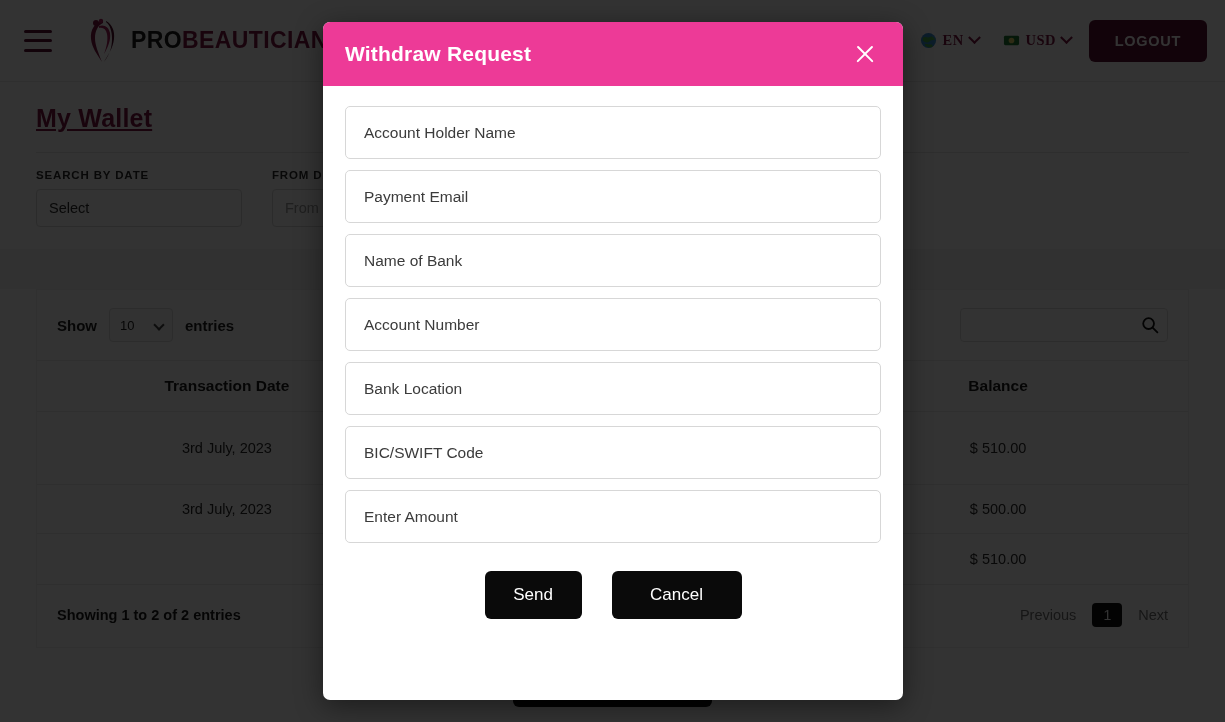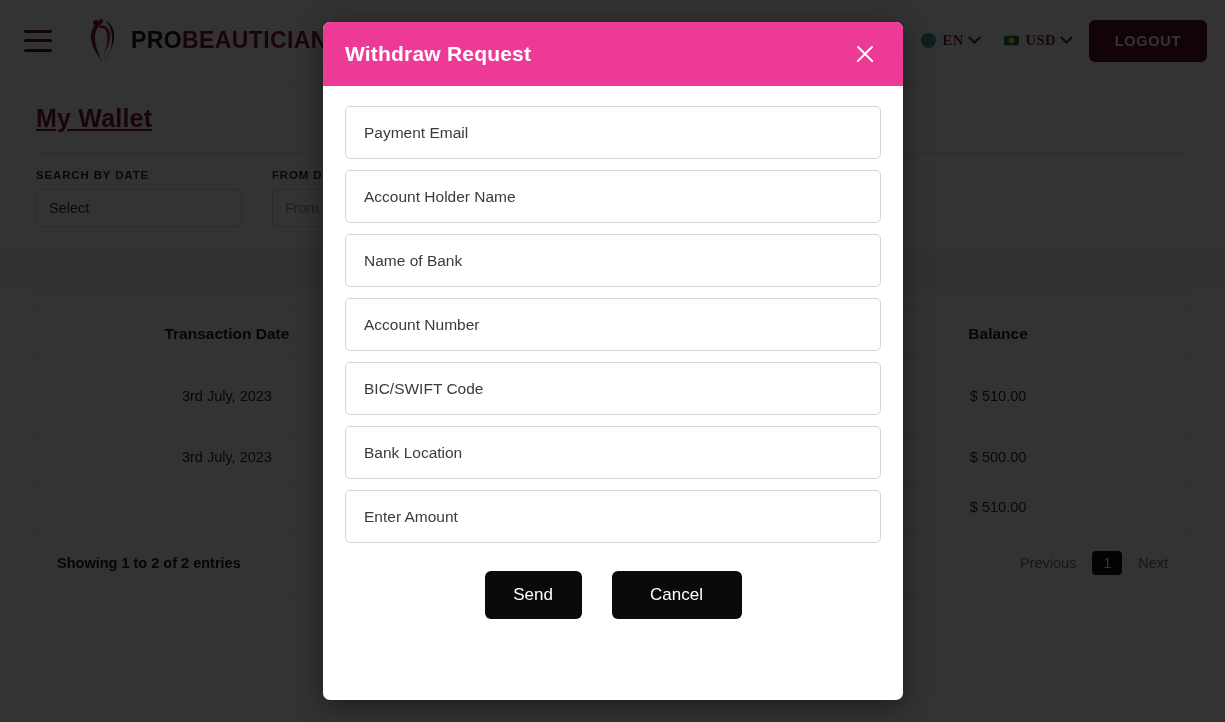--- a/index.html
+++ b/index.html
@@ -378,20 +378,38 @@
     <div class="field">
       <div class="field-label">FROM DATE</div>
       <div class="date-box">From Date</div>
     </div>
   </div>
 
   <div class="grey-strip"></div>
 
   <div class="table-card">
 
+    <div class="table-toolbar">
+      <div class="show-entries">
+        <span>Show</span>
+        <div class="entries-select">
+          <span>10</span>
+          <i class="chev"></i>
+        </div>
+        <span>entries</span>
+      </div>
+
+      <div class="search-wrap">
+        <input type="text" placeholder="" style="">
+        <svg class="search-ico" viewBox="0 0 18 18">
+          <circle cx="7.6" cy="7.6" r="5.4" fill="none" stroke="#111" stroke-width="1.8"></circle>
+          <line x1="11.6" y1="11.6" x2="16.4" y2="16.4" stroke="#111" stroke-width="1.8" stroke-linecap="round"></line>
+        </svg>
+      </div>
+    </div>
 
     <table class="wallet">
       <colgroup>
           <col style="width:33%">
           <col style="width:34%">
           <col style="width:33%">
         </colgroup>
       <thead>
         <tr>
           <th>Transaction Date</th>
@@ -438,41 +456,41 @@
 <div id="modal">
 
   <div class="modal-head">
     <div class="modal-title">Withdraw Request</div>
     <button class="modal-close"></button>
   </div>
 
   <div class="modal-body">
 
     <div class="mfield">
+      <input type="text" placeholder="Account Holder Name" style="">
+    </div>
+
+    <div class="mfield">
       <input type="text" placeholder="Payment Email" style="">
     </div>
 
     <div class="mfield">
-      <input type="text" placeholder="Account Holder Name" style="">
-    </div>
-
-    <div class="mfield">
       <input type="text" placeholder="Name of Bank" style="">
     </div>
 
     <div class="mfield">
       <input type="text" placeholder="Account Number" style="">
     </div>
 
     <div class="mfield">
+      <input type="text" placeholder="Bank Location" style="">
+    </div>
+
+    <div class="mfield">
       <input type="text" placeholder="BIC/SWIFT Code" style="">
-    </div>
-
-    <div class="mfield">
-      <input type="text" placeholder="Bank Location" style="">
     </div>
 
     <div class="mfield">
       <input type="text" placeholder="Enter Amount" style="">
     </div>
 
     <div class="modal-actions">
       <button class="mbtn">Send</button>
       <button class="mbtn wide">Cancel</button>
     </div>

